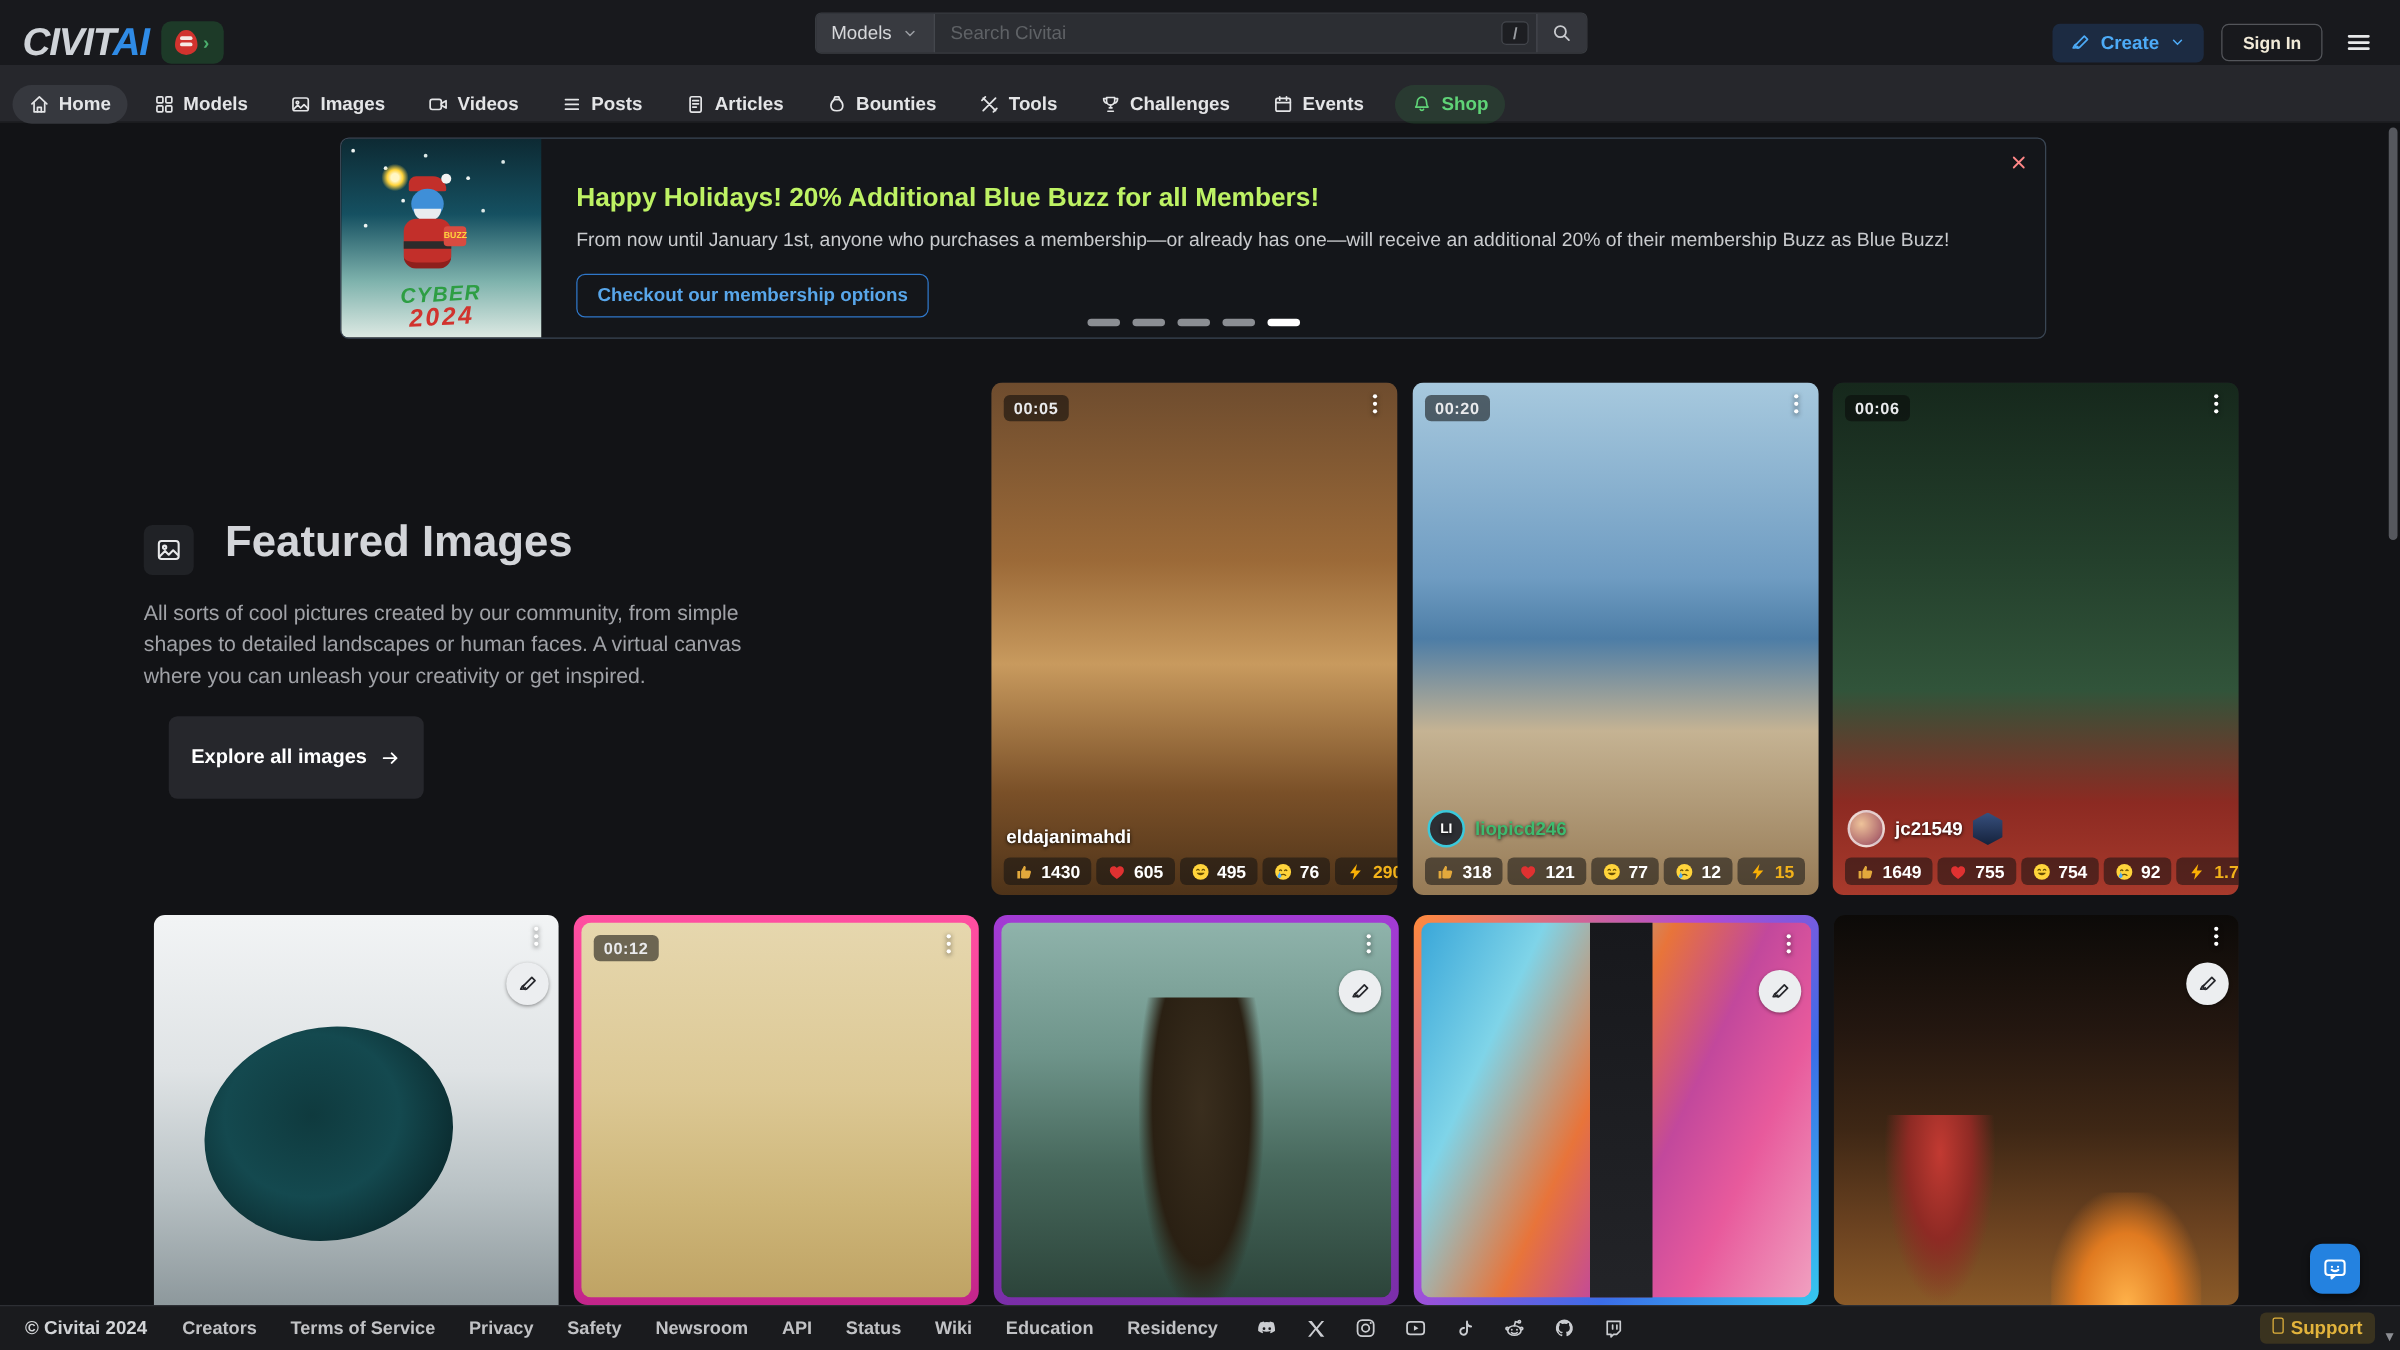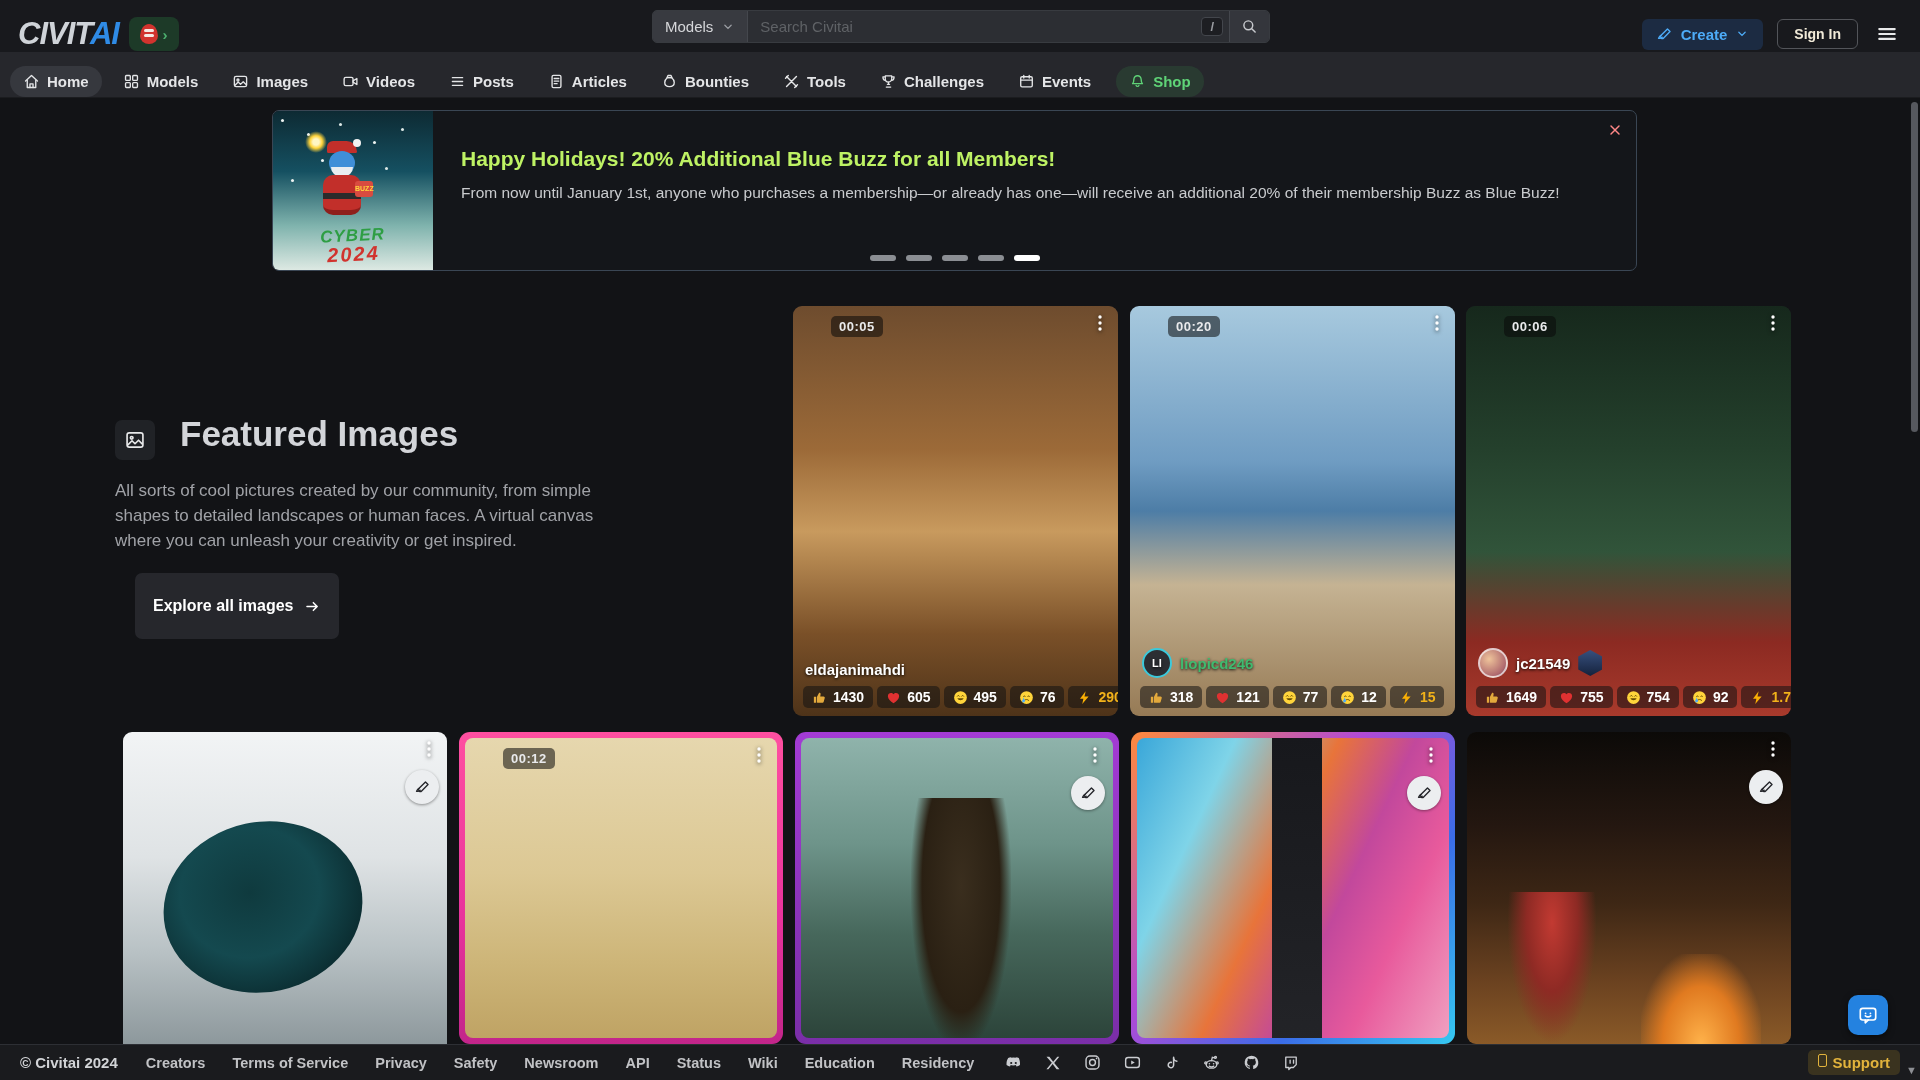--- a/index.html
+++ b/index.html
@@ -61,21 +61,21 @@
   .signin-btn {
     border:1px solid #53555a; color:#f1ead8; font-weight:700; font-size:14px;
     padding:6px 16px; border-radius:6px; cursor:pointer; background:transparent;
     font-family:"Liberation Sans",sans-serif;
   }
   .burger { color:#e8e9ea; cursor:pointer; padding:4px; }
 
   
   .nav {
     position:absolute; top:52px; left:0; width:1920px; height:46px;
-    background:#26272c; display:flex; align-items:flex-end; padding:0 10px; gap:8px;
+    background:#26272c; display:flex; align-items:flex-start; padding:16px 10px; gap:8px;
     border-bottom:1px solid #1b1c1f; z-index:30;
   }
   .nav-item {
     display:flex; align-items:center; gap:7px; color:#e4e5e7; font-weight:700; font-size:15px;
     padding:7px 13px; border-radius:18px; cursor:pointer; white-space:nowrap;
   }
   .nav-item.active { background:#36383e; }
   .nav-item.shop { background:rgba(64,192,87,0.13); color:#5fd377; border-radius:18px; margin-left:4px; }
   .nav-icon { color:inherit; }
 
@@ -126,21 +126,21 @@
     display:flex; align-items:center; gap:10px; border:none; font-family:"Liberation Sans",sans-serif;
   }
 
   
   .card { position:absolute; border-radius:9px; overflow:hidden; background:#1a1b1e; }
   .card-border { position:absolute; border-radius:11px; padding:6px; }
   .card-border .card-inner { width:100%; height:100%; border-radius:8px; overflow:hidden; position:relative; }
   .card-img { position:absolute; inset:0; }
   .ts-pill {
     position:absolute; top:10px; left:10px; background:rgba(10,10,10,0.55); color:#e9eaec;
-    font-size:13px; font-weight:700; padding:3px 8px; border-radius:5px; letter-spacing:.5px;margin-left:28px;
+    font-size:13px; font-weight:700; padding:3px 8px; border-radius:5px; letter-spacing:.5px;
   }
   .dots-btn { position:absolute; top:8px; right:10px; cursor:pointer; filter:drop-shadow(0 1px 2px rgba(0,0,0,.7)); }
   .circle-btn {
     position:absolute; top:38px; right:8px; width:34px; height:34px; border-radius:50%;
     background:#eceef0; display:flex; align-items:center; justify-content:center; color:#25262b; cursor:pointer;
     box-shadow:0 1px 3px rgba(0,0,0,.4);
   }
   .card-user {
     position:absolute; left:12px; bottom:38px; display:flex; align-items:center; gap:8px;
     color:#ffffff; font-weight:700; font-size:15px; text-shadow:0 1px 3px rgba(0,0,0,.9);
@@ -333,20 +333,21 @@
       <div class="mug">BUZZ</div>
     </div>
     <div class="cyber">
       <span class="c1">CYBER</span>
       <span class="c2">2024</span>
     </div>
   </div>
   <div class="banner-text">
     <div class="banner-title">Happy Holidays! 20% Additional Blue Buzz for all Members!</div>
     <div class="banner-body">From now until January 1st, anyone who purchases a membership—or already has one—will receive an additional 20% of their membership Buzz as Blue Buzz!</div>
+    <button class="banner-cta">Checkout our membership options</button>
   </div>
   <div class="banner-close">
     <svg width="16" height="16" viewBox="0 0 20 20" fill="none" stroke="currentColor" stroke-width="1.8" stroke-linecap="round">
         <path d="M5 5l10 10M15 5L5 15"></path>
       </svg>
   </div>
   <div class="banner-dots">
     <span></span>
     <span></span>
     <span></span>

